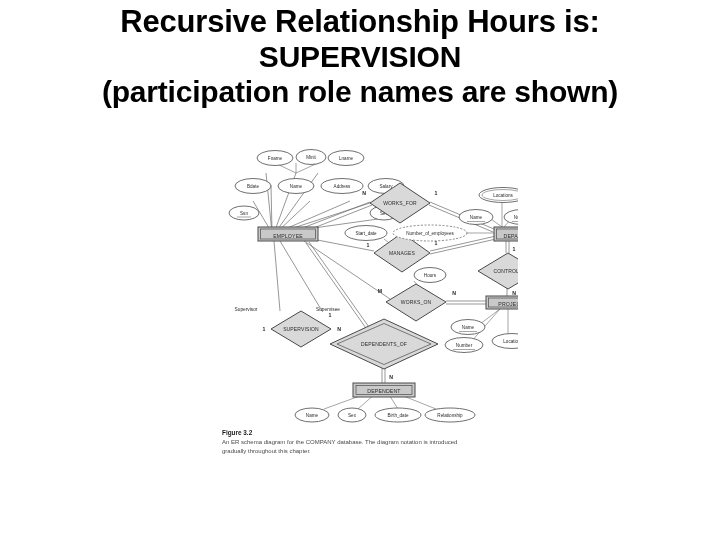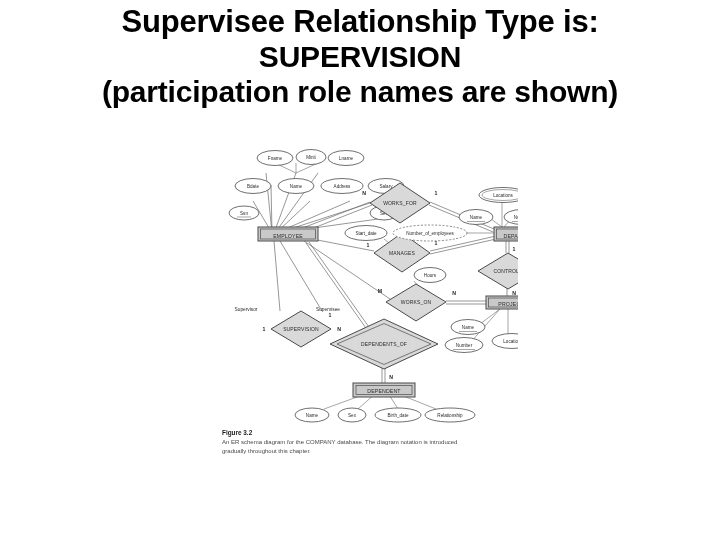--- a/index.html
+++ b/index.html
@@ -41,21 +41,21 @@
 
   
   text{font-family:"Liberation Sans",sans-serif;fill:#2e2e2e;}
 </style>
 </head>
 <body>
 
 <div class="slide">
 
   <div class="title-block">
-    <span class="title-line l1">Supervisee Relationship Type is:</span>
+    <span class="title-line l1">Recursive Relationship Hours is:</span>
     <span class="title-line l2">SUPERVISION</span>
     <span class="title-line l3">(participation role names are shown)</span>
   </div>
 
   <div class="figure">
 
     <div class="er">
       <svg width="300" height="292" viewBox="0 0 300 292" xmlns="http://www.w3.org/2000/svg">
         <defs>
           <style>

